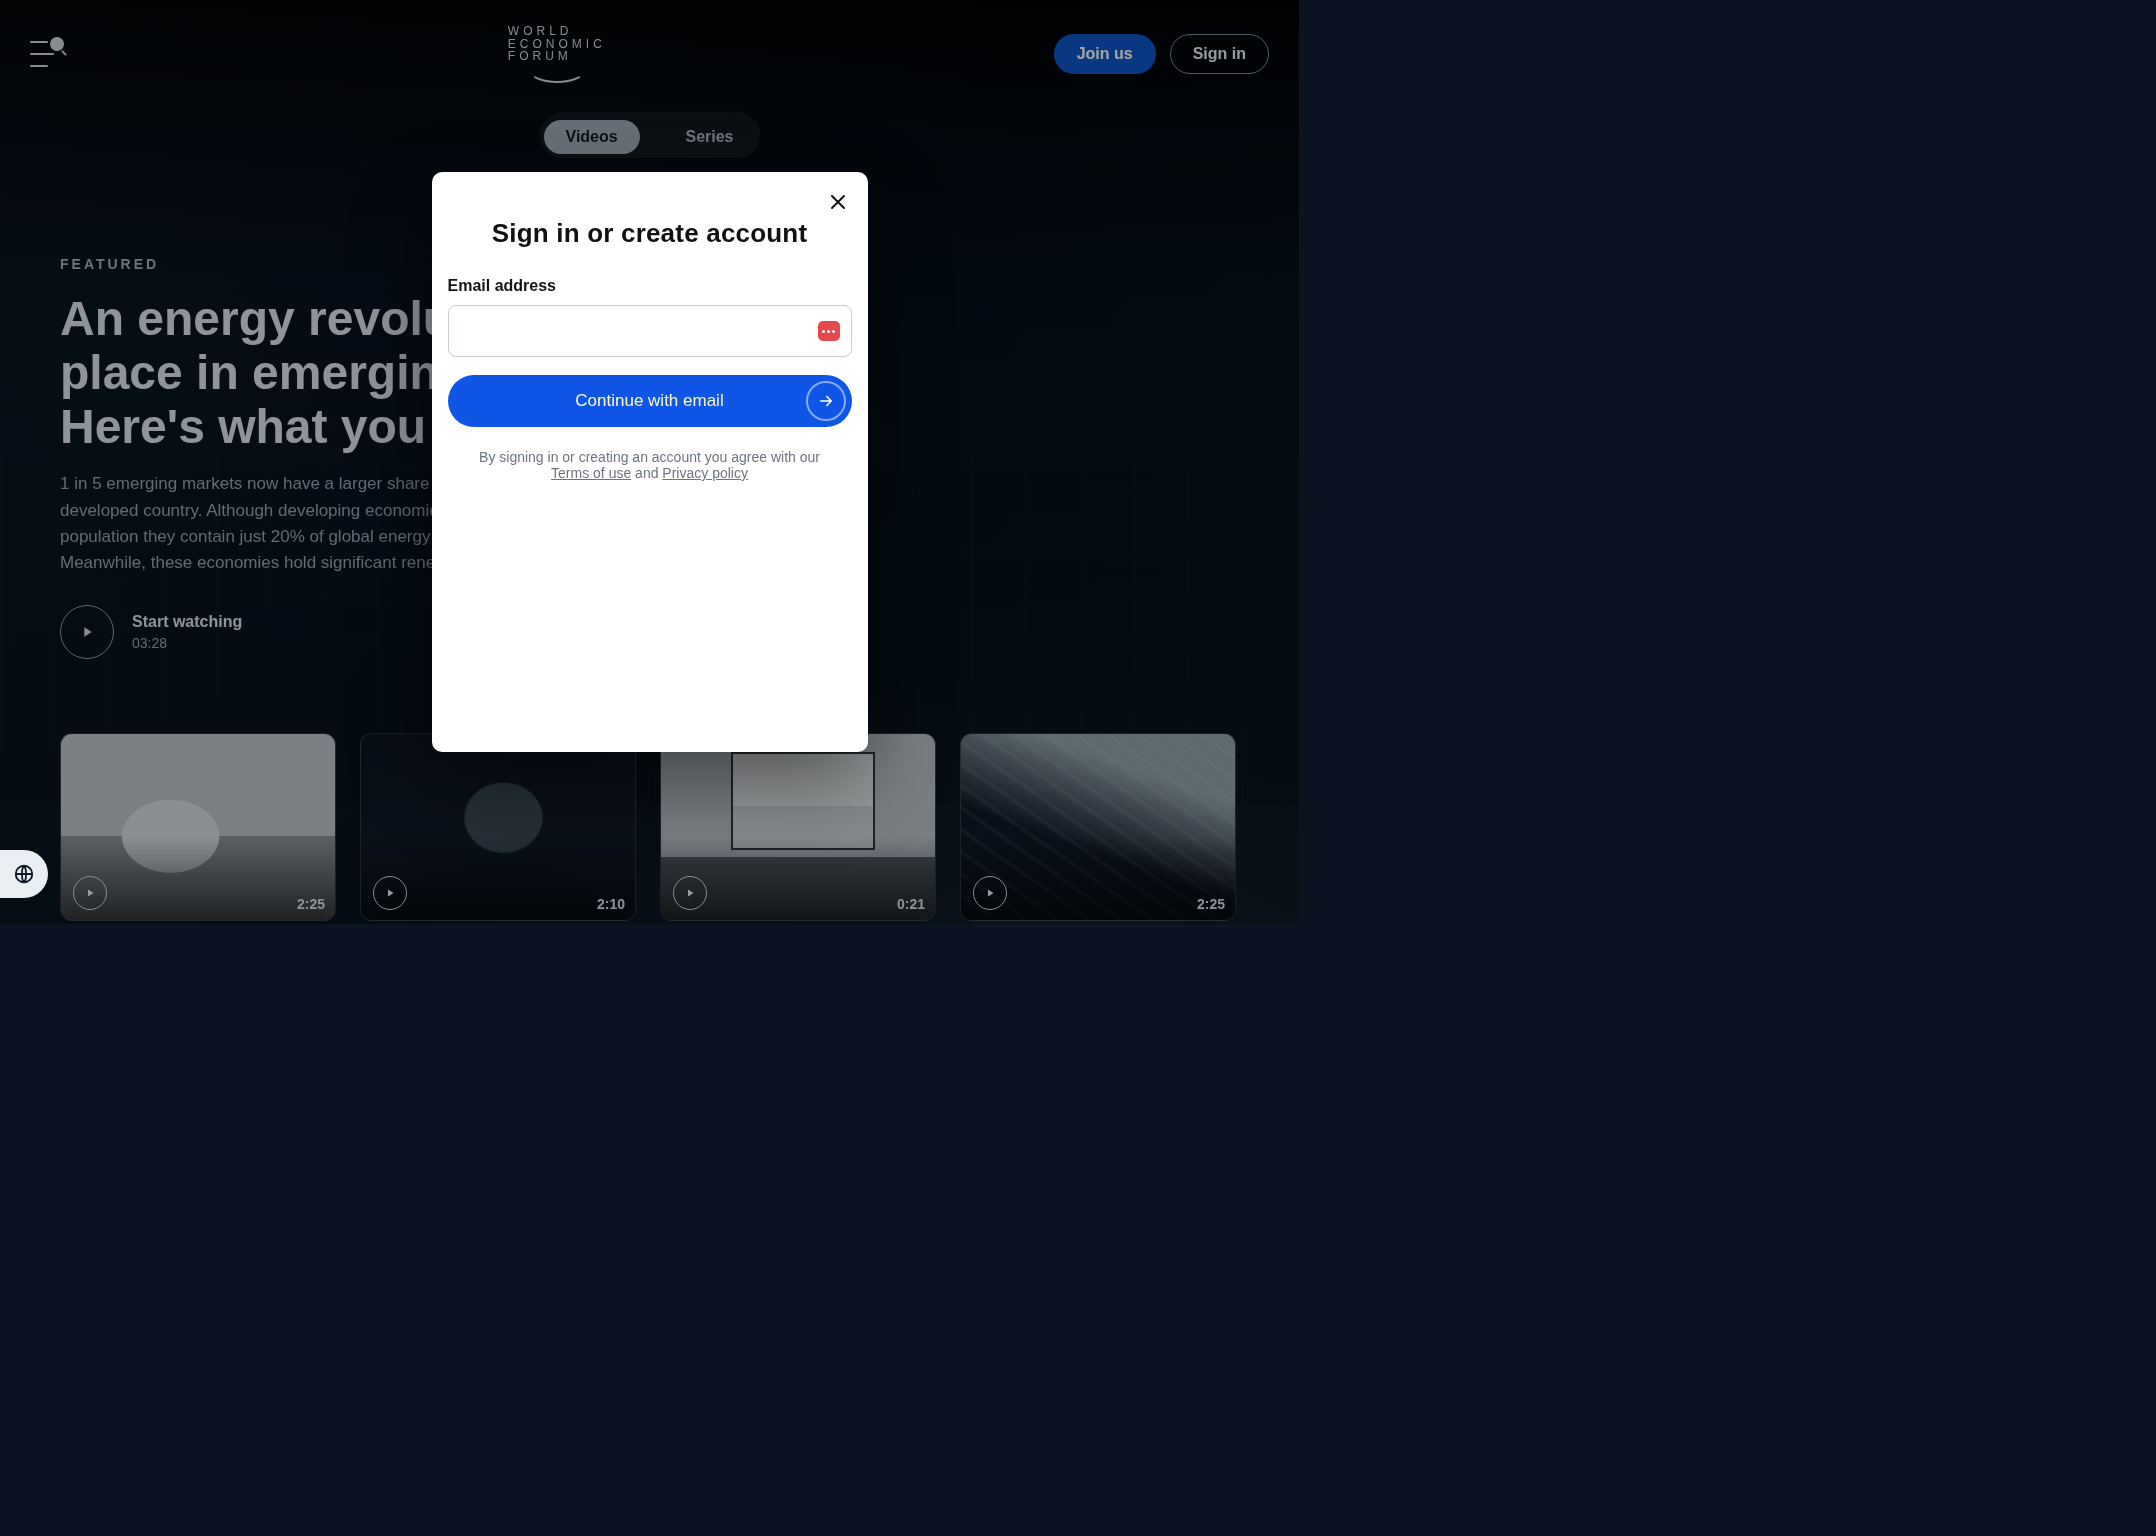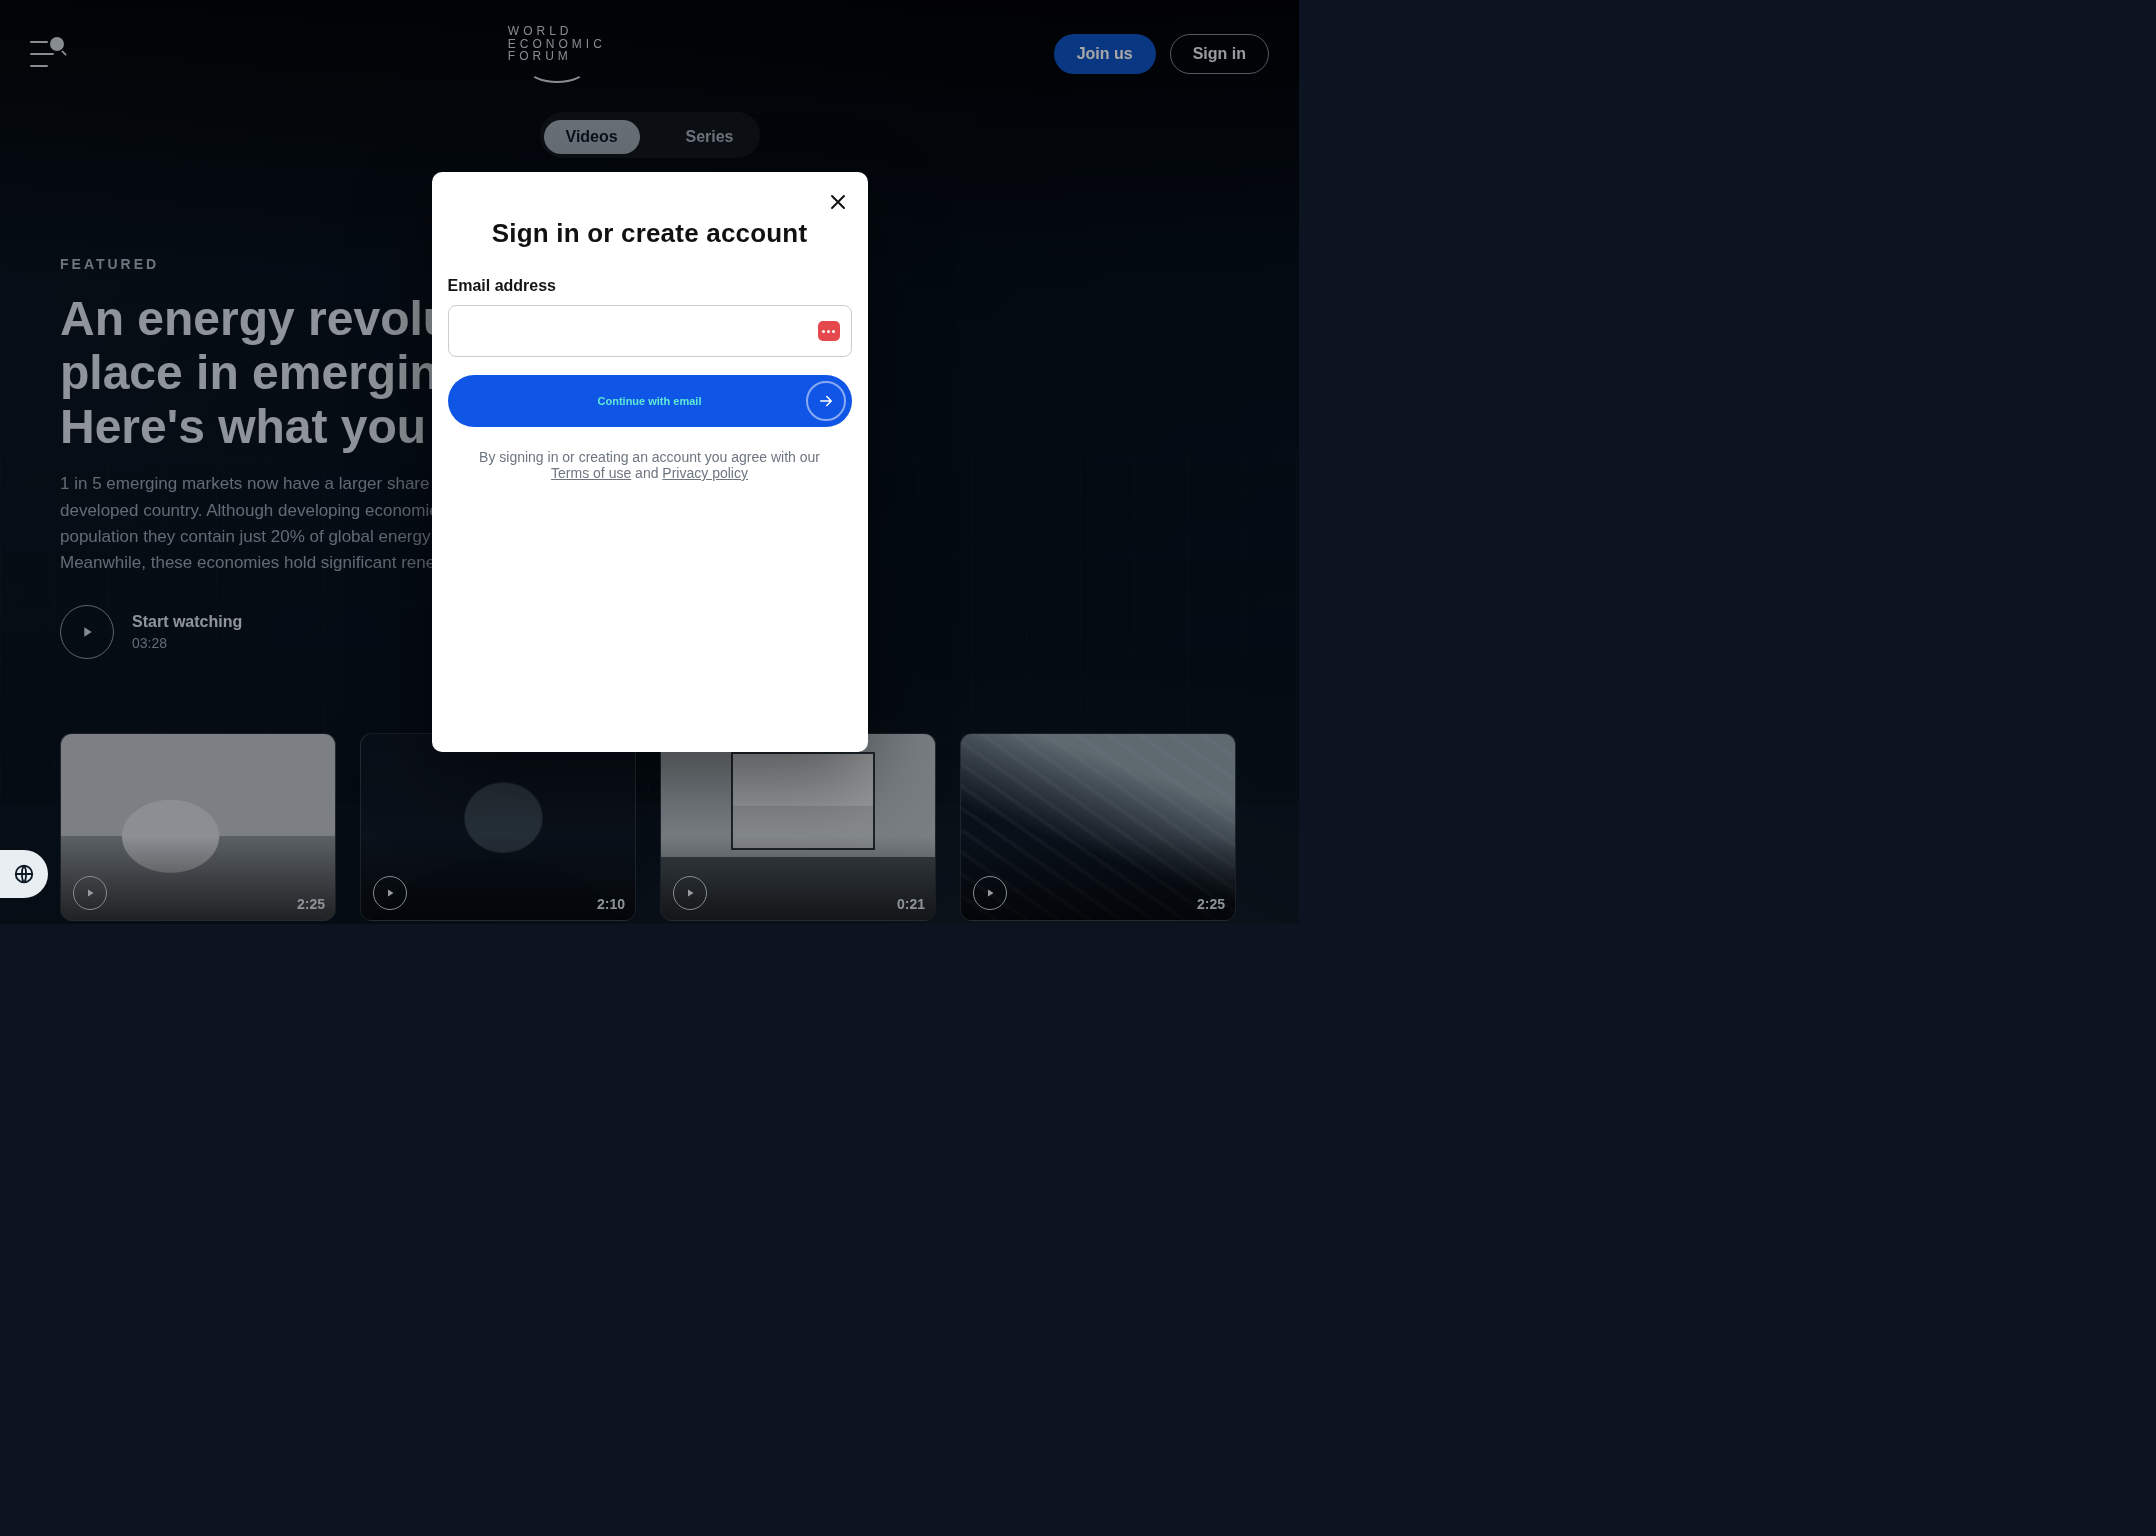--- a/index.html
+++ b/index.html
@@ -122,21 +122,21 @@
   .modal h2{font-size:26px;text-align:center;margin-top:18px;font-weight:800;letter-spacing:.2px}
   .field{margin-top:28px}
   .label{font-weight:700;color:#151515;font-size:16px}
   .input-wrap{position:relative;margin-top:10px}
   .input{width:100%;height:52px;border:1px solid #c9ced4;border-radius:8px;padding:0 48px 0 14px;font-size:16px;color:#111;background:#fff}
   .pw-badge{
     position:absolute;right:12px;top:50%;transform:translateY(-50%);width:22px;height:20px;border-radius:5px;background:#e5484d;display:flex;align-items:center;justify-content:center
   }
   .pw-badge span{width:3px;height:3px;border-radius:50%;background:#fff;margin:0 1px}
   .btn-continue{
-    margin-top:18px;width:100%;height:52px;border-radius:999px;background:#0f55e6;color:#5eead4;border:none;position:relative;font-weight:700;font-size:11px;cursor:pointer
+    margin-top:18px;width:100%;height:52px;border-radius:999px;background:#0f55e6;color:#fef9c3;border:none;position:relative;font-weight:400;font-size:17px;cursor:pointer
   }
   .btn-continue .go{position:absolute;right:6px;top:50%;transform:translateY(-50%);width:40px;height:40px;border:2px solid rgba(255,255,255,.5);border-radius:50%;display:flex;align-items:center;justify-content:center}
   .legal{margin-top:22px;text-align:center;color:#6c7580;font-size:14px}
   .legal a{color:#6c7580}
   
   .lang{
     position:absolute;left:0;bottom:26px;z-index:6;width:48px;height:48px;border-radius:0 999px 999px 0;background:#e9eef3;display:flex;align-items:center;justify-content:center;cursor:pointer
   }
   .lang svg{width:22px;height:22px;stroke:#0e1a28}
 </style>

